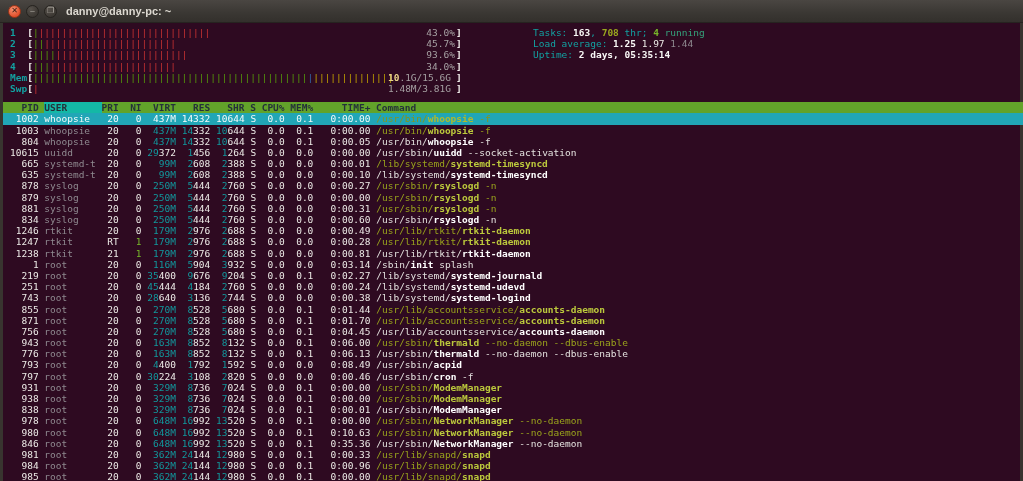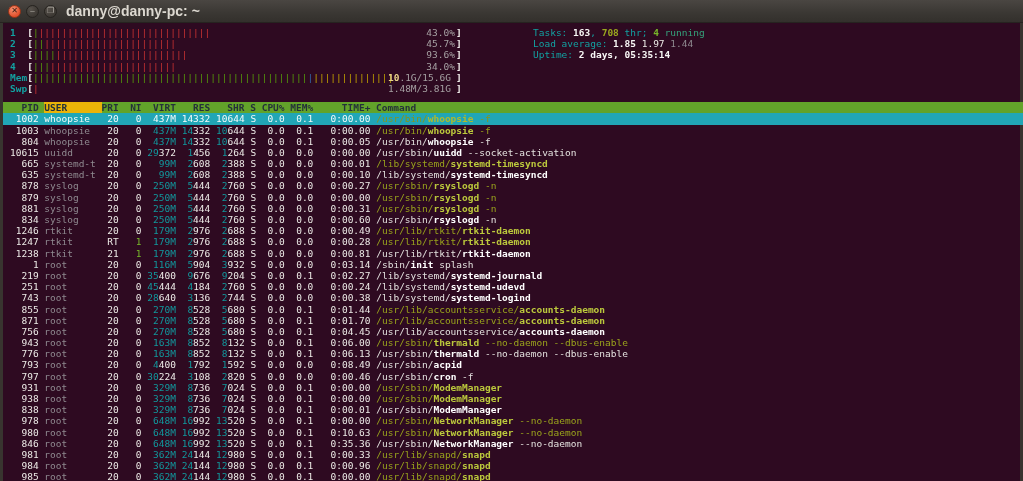--- a/index.html
+++ b/index.html
@@ -18,21 +18,21 @@
   }
   .winbtn{
     width:13px;height:13px;border-radius:50%;
     margin-left:5px;
     display:flex;align-items:center;justify-content:center;
     font-size:8px;line-height:8px;color:#3a2016;
     box-sizing:border-box;cursor:default;
   }
   .winbtn.close{background:radial-gradient(circle at 35% 30%,#f59070,#e1502c 70%);border:1px solid #9c3518;margin-left:8px;}
   .winbtn.dim{background:radial-gradient(circle at 35% 30%,#57524c,#3a3631 75%);border:1px solid #26231f;color:#b5b1a9;}
-  .title-text{margin-left:9px;font-size:14px;font-weight:bold;color:#dcd8d0;}
+  .title-text{margin-left:9px;font-size:11px;font-weight:bold;color:#dcd8d0;}
   
   .term{
     position:relative;
     height:458px;
     border-left:3px solid #38342f;
     border-right:3px solid #38342f;
     box-sizing:border-box;
     font-size:9.5px;line-height:11.2px;
     color:#eceae6;
   }
@@ -57,21 +57,21 @@
   .wb{color:#f8f7f5;font-weight:bold}
   .gray{color:#8f8a90}
   .oliveb{color:#9aa81f;font-weight:bold}
   .greenb{color:#78b82a;font-weight:bold}
   .grn{color:#35a37c}
   .gap{height:8px;}
   
   .table{width:1023px;}
   .row{white-space:pre;height:11.2px;padding-left:7px;box-sizing:border-box;width:1023px;}
   .row.header{background:#62a32a;color:#243239;font-weight:bold;}
-  .row.header .sortcol{background:#eab308;}
+  .row.header .sortcol{background:#14b8a6;}
   .row.selected{background:#21a6b6;}
   .c-pid{color:#eceae6}
   .c-user{color:#8f8a90}
   .c-num{color:#eceae6}
   .c-ni-pos{color:#78b82a}
   .c-teal{color:#11989d}
   .c-cmdp{color:#99a31c}
   .c-cmdb{color:#bcc93c;font-weight:bold}
   .c-cmdp-n{color:#e4e2df}
   .c-cmdb-n{color:#ffffff;font-weight:bold}
@@ -95,21 +95,21 @@
     <div id="meters">
         <div class="meter"><span class="mlabel">1  </span><span class="brk">[</span><span class="barbox"><span class="bars"><span class="bar-g">|</span><span class="bar-r">||||||||||||||||||||||||||||||</span></span><span class="pct">43.0%</span></span><span class="brk">]</span></div>
         <div class="meter"><span class="mlabel">2  </span><span class="brk">[</span><span class="barbox"><span class="bars"><span class="bar-g">||</span><span class="bar-r">|||||||||||||||||||||||</span></span><span class="pct">45.7%</span></span><span class="brk">]</span></div>
         <div class="meter"><span class="mlabel">3  </span><span class="brk">[</span><span class="barbox"><span class="bars"><span class="bar-g">||||</span><span class="bar-r">|||||||||||||||||||||||</span></span><span class="pct">93.6%</span></span><span class="brk">]</span></div>
         <div class="meter"><span class="mlabel">4  </span><span class="brk">[</span><span class="barbox"><span class="bars"><span class="bar-g">|||</span><span class="bar-r">||||||||||||||||||||||</span></span><span class="pct">34.0%</span></span><span class="brk">]</span></div>
         <div class="meter"><span class="mlabel">Mem</span><span class="brk">[</span><span class="barbox"><span class="bars"><span class="bar-g">||||||||||||||||||||||||||||||||||||||||||||||||</span><span class="bar-bl">|</span><span class="bar-y">||||||||||||||</span></span><span class="memtext"><span class="memhl">10</span><span class="memrest">.1G/15.6G</span></span></span><span class="brk">]</span></div>
         <div class="meter"><span class="mlabel">Swp</span><span class="brk">[</span><span class="barbox"><span class="bars"><span class="bar-r">|</span></span><span class="memtext memrest">1.48M/3.81G</span></span><span class="brk">]</span></div>
       </div>
     <div class="info">
       <div class="iline"><span class="cyan">Tasks: </span><span class="wb">163</span><span class="cyan">, </span><span class="oliveb">708</span><span class="cyan"> thr; </span><span class="greenb">4</span><span class="grn"> running</span></div>
-      <div class="iline"><span class="cyan">Load average: </span><span class="wb">1.85 </span><span class="w">1.97 </span><span class="gray">1.44</span></div>
+      <div class="iline"><span class="cyan">Load average: </span><span class="wb">1.25 </span><span class="w">1.97 </span><span class="gray">1.44</span></div>
       <div class="iline"><span class="cyan">Uptime: </span><span class="wb">2 days, 05:35:14</span></div>
     </div>
   </div>
   <div class="gap"></div>
   <div class="table" id="ptable">
       <div class="row header"><span>  PID </span><span class="sortcol">USER      </span><span>PRI  NI  VIRT   RES   SHR S CPU% MEM%     TIME+ </span><span>Command</span></div>
       <div class="row selected"><span class="c-pid"> 1002 </span><span class="c-user">whoopsie  </span><span class="c-num"> 20 </span><span class="c-num">  0 </span><span class="c-teal"> 437M</span><span class="c-num"> </span><span class="c-teal">14</span><span class="c-num">332</span><span class="c-num"> </span><span class="c-teal">10</span><span class="c-num">644</span><span class="c-num"> </span><span class="c-num">S </span><span class="c-num"> 0.0 </span><span class="c-num"> 0.1 </span><span class="c-num">  0:00.00 </span><span><span class="c-cmdp">/usr/bin/</span><span class="c-cmdb">whoopsie</span><span class="c-cmdp"> -f</span></span></div>
       <div class="row"><span class="c-pid"> 1003 </span><span class="c-user">whoopsie  </span><span class="c-num"> 20 </span><span class="c-num">  0 </span><span class="c-teal"> 437M</span><span class="c-num"> </span><span class="c-teal">14</span><span class="c-num">332</span><span class="c-num"> </span><span class="c-teal">10</span><span class="c-num">644</span><span class="c-num"> </span><span class="c-num">S </span><span class="c-num"> 0.0 </span><span class="c-num"> 0.1 </span><span class="c-num">  0:00.00 </span><span><span class="c-cmdp">/usr/bin/</span><span class="c-cmdb">whoopsie</span><span class="c-cmdp"> -f</span></span></div>
       <div class="row"><span class="c-pid">  804 </span><span class="c-user">whoopsie  </span><span class="c-num"> 20 </span><span class="c-num">  0 </span><span class="c-teal"> 437M</span><span class="c-num"> </span><span class="c-teal">14</span><span class="c-num">332</span><span class="c-num"> </span><span class="c-teal">10</span><span class="c-num">644</span><span class="c-num"> </span><span class="c-num">S </span><span class="c-num"> 0.0 </span><span class="c-num"> 0.1 </span><span class="c-num">  0:00.05 </span><span><span class="c-cmdp-n">/usr/bin/</span><span class="c-cmdb-n">whoopsie</span><span class="c-cmdp-n"> -f</span></span></div>
       <div class="row"><span class="c-pid">10615 </span><span class="c-user">uuidd     </span><span class="c-num"> 20 </span><span class="c-num">  0 </span><span class="c-teal">29</span><span class="c-num">372</span><span class="c-num"> </span><span class="c-teal"> 1</span><span class="c-num">456</span><span class="c-num"> </span><span class="c-teal"> 1</span><span class="c-num">264</span><span class="c-num"> </span><span class="c-num">S </span><span class="c-num"> 0.0 </span><span class="c-num"> 0.0 </span><span class="c-num">  0:00.00 </span><span><span class="c-cmdp-n">/usr/sbin/</span><span class="c-cmdb-n">uuidd</span><span class="c-cmdp-n"> --socket-activation</span></span></div>

